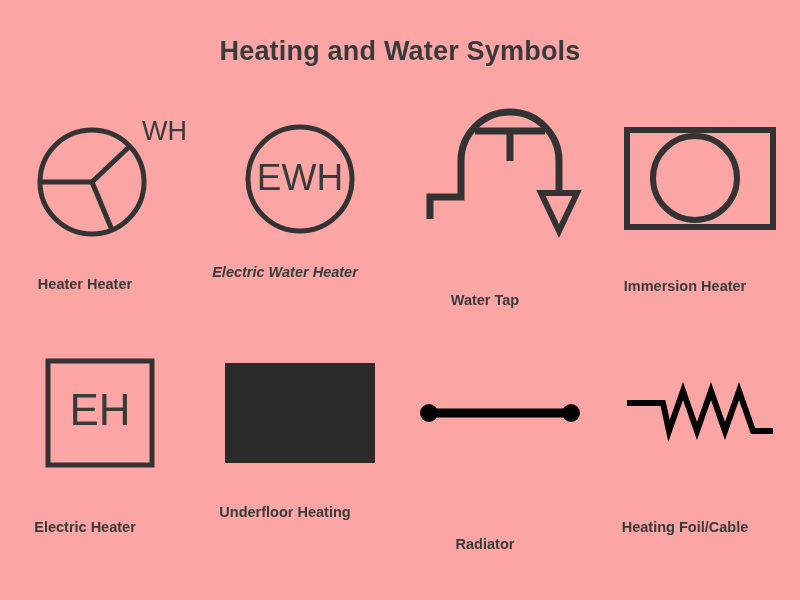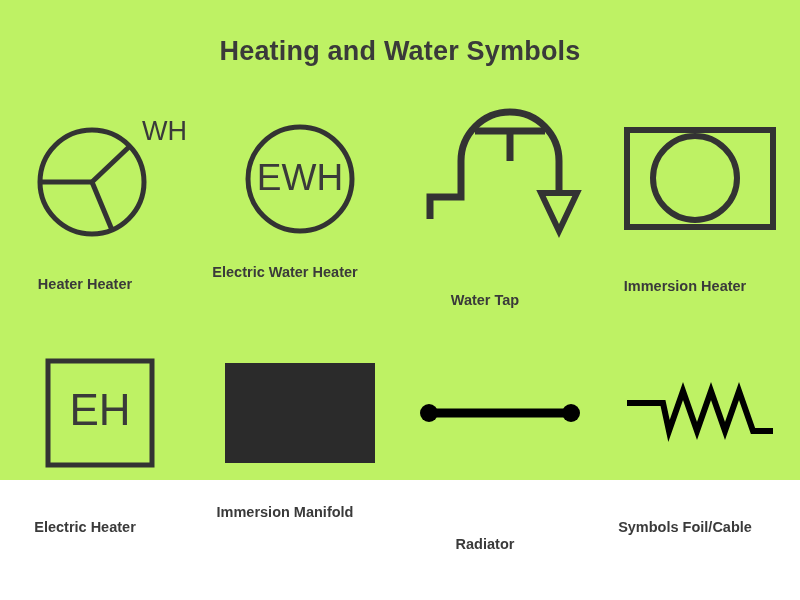--- a/index.html
+++ b/index.html
@@ -11,22 +11,22 @@
     width: 800px;
     height: 600px;
     font-family: "Liberation Sans", sans-serif;
     color: #333333;
     overflow: hidden;
     position: relative;
   }
   .page {
     position: relative;
     width: 800px;
-    height: 480px;
-    background: #bef264;
+    height: 600px;
+    background: #fca5a5;
   }
   .page-title {
     position: absolute;
     top: 36px;
     left: 0;
     width: 800px;
     text-align: center;
     font-size: 27px;
     font-weight: bold;
     color: #3a3a3a;
@@ -64,21 +64,21 @@
   }
   .sym-label {
     width: 170px;
     text-align: center;
     font-size: 14.5px;
     font-weight: bold;
     color: #3a3a3a;
     line-height: 20px;
   }
   .lbl-r1-1 { margin-top: 20px; }
-  .lbl-r1-2 { margin-top: 8px; }
+  .lbl-r1-2 { margin-top: 8px; font-style: italic; }
   .lbl-r1-3 { margin-top: 36px; }
   .lbl-r1-4 { margin-top: 22px; }
   .lbl-r2-1 { margin-top: 32px; }
   .lbl-r2-2 { margin-top: 17px; }
   .lbl-r2-3 { margin-top: 49px; }
   .lbl-r2-4 { margin-top: 32px; }
   svg { display: block; overflow: visible; }
   .stroke-dark { stroke: #333333; fill: none; }
   .stroke-black { stroke: #000000; fill: none; }
   .fill-dark { fill: #2b2b2b; }
@@ -159,39 +159,39 @@
         </div>
         <div class="sym-label lbl-r2-1">Electric Heater</div>
       </div>
 
       <div class="cell">
         <div class="sym-box">
           <svg width="150" height="100" viewBox="0 0 150 100">
             <rect x="0" y="0" width="150" height="100" class="fill-dark"></rect>
           </svg>
         </div>
-        <div class="sym-label lbl-r2-2">Immersion Manifold</div>
+        <div class="sym-label lbl-r2-2">Underfloor Heating</div>
       </div>
 
       <div class="cell">
         <div class="sym-box">
           <svg width="160" height="30" viewBox="0 0 160 30">
             <line x1="9" y1="15" x2="151" y2="15" class="stroke-black" stroke-width="9"></line>
             <circle cx="9" cy="15" r="9" class="fill-black"></circle>
             <circle cx="151" cy="15" r="9" class="fill-black"></circle>
           </svg>
         </div>
         <div class="sym-label lbl-r2-3">Radiator</div>
       </div>
 
       <div class="cell">
         <div class="sym-box">
           <svg width="150" height="60" viewBox="0 0 150 60">
             <polyline points="2,20 38,20 44,48 58,8 72,48 86,8 100,48 114,8 128,48 148,48" class="stroke-black" stroke-width="6" stroke-linejoin="miter" stroke-linecap="butt"></polyline>
           </svg>
         </div>
-        <div class="sym-label lbl-r2-4">Symbols Foil/Cable</div>
+        <div class="sym-label lbl-r2-4">Heating Foil/Cable</div>
       </div>
 
     </div>
 
   </div>
 </div>
 
 </body></html>

